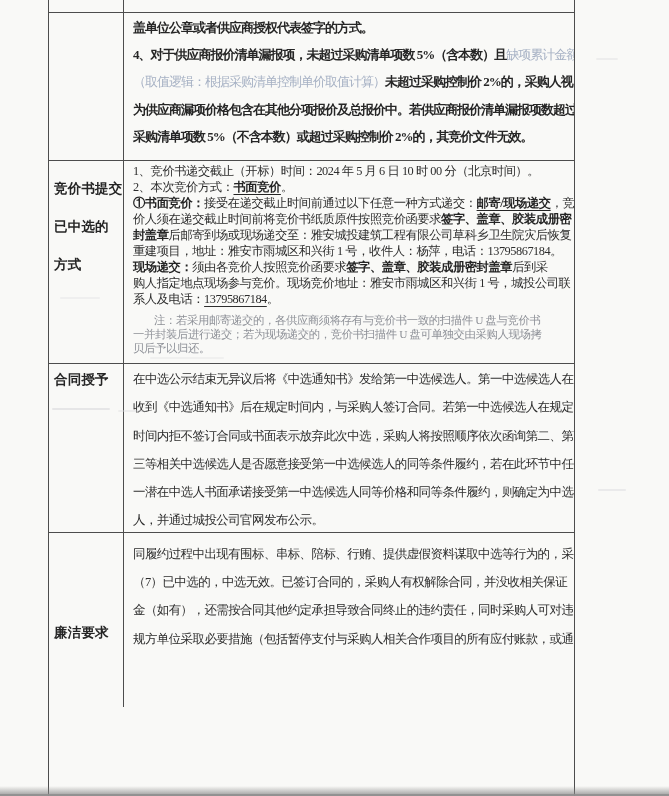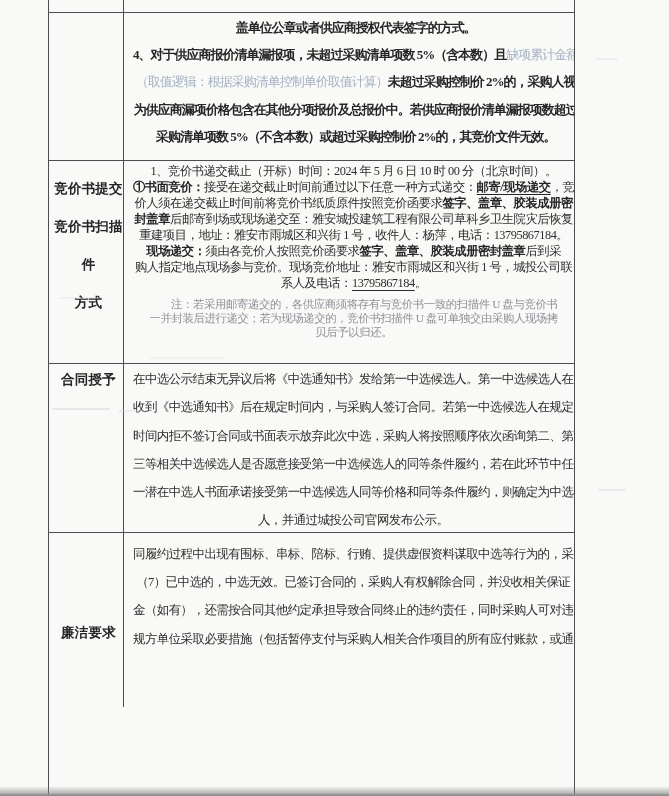--- a/index.html
+++ b/index.html
@@ -15,21 +15,20 @@
     position:relative;width:669px;height:796px;overflow:hidden;
     background:var(--page_bg);
     color:var(--text);
     font-family:"Liberation Serif","DejaVu Serif",serif;
   }
   .doc-table{
     position:absolute;left:48px;top:0;width:527px;height:796px;
     box-sizing:border-box;
     border-left:1px solid var(--border);
     border-right:1px solid var(--border);
-    text-align:center;
   }
   .row{display:flex;box-sizing:border-box;overflow:hidden;border-bottom:1px solid var(--border);}
   .row.last{border-bottom:none;}
   .label-cell{
     width:75px;flex:none;box-sizing:border-box;
     border-right:1px solid var(--border);
     padding-left:5px;font-weight:700;font-size:13.5px;letter-spacing:0.2px;
     color:#252525;
   }
   .content-cell{
@@ -90,25 +89,26 @@
           <div class="line"><span>盖单位公章或者供应商授权代表签字的方式。</span></div>
           <div class="line"><span>4、对于供应商报价清单漏报项，未超过采购清单项数 5%（含本数）且</span><span class="s-blue">缺项累计金额</span></div>
           <div class="line"><span class="s-blue">（取值逻辑：根据采购清单控制单价取值计算）</span><span>未超过采购控制价 2%的，采购人视</span></div>
           <div class="line"><span>为供应商漏项价格包含在其他分项报价及总报价中。若供应商报价清单漏报项数超过</span></div>
           <div class="line"><span>采购清单项数 5%（不含本数）或超过采购控制价 2%的，其竞价文件无效。</span></div>
         </div>
     </div>
     <div class="row r2">
       <div class="label-cell">
           <div class="label-line">竞价书提交</div>
-          <div class="label-line">竞价书扫描件</div>
+          <div class="label-line">已中选的</div>
           <div class="label-line">方式</div>
         </div>
       <div class="content-cell">
           <div class="line"><span>1、竞价书递交截止（开标）时间：2024 年 5 月 6 日 10 时 00 分（北京时间）。</span></div>
+          <div class="line"><span>2、本次竞价方式：</span><span class="s-bu">书面竞价</span><span>。</span></div>
           <div class="line"><span class="s-b">①书面竞价：</span><span>接受在递交截止时间前通过以下任意一种方式递交：</span><span class="s-bu">邮寄/现场递交</span><span>，竞</span></div>
           <div class="line"><span>价人须在递交截止时间前将竞价书纸质原件按照竞价函要求</span><span class="s-b">签字、盖章、胶装成册密</span></div>
           <div class="line"><span class="s-b">封盖章</span><span>后邮寄到场或现场递交至：雅安城投建筑工程有限公司草科乡卫生院灾后恢复</span></div>
           <div class="line"><span>重建项目，地址：雅安市雨城区和兴街 1 号，收件人：杨萍，电话：13795867184。</span></div>
           <div class="line"><span class="s-b">现场递交：</span><span>须由各竞价人按照竞价函要求</span><span class="s-b">签字、盖章、胶装成册密封盖章</span><span>后到采</span></div>
           <div class="line"><span>购人指定地点现场参与竞价。现场竞价地址：雅安市雨城区和兴街 1 号，城投公司联</span></div>
           <div class="line"><span>系人及电话：</span><span class="s-u">13795867184</span><span>。</span></div>
           <div class="note">
             <div class="line"><span>注：若采用邮寄递交的，各供应商须将存有与竞价书一致的扫描件 U 盘与竞价书</span></div>
             <div class="line"><span>一并封装后进行递交；若为现场递交的，竞价书扫描件 U 盘可单独交由采购人现场拷</span></div>

